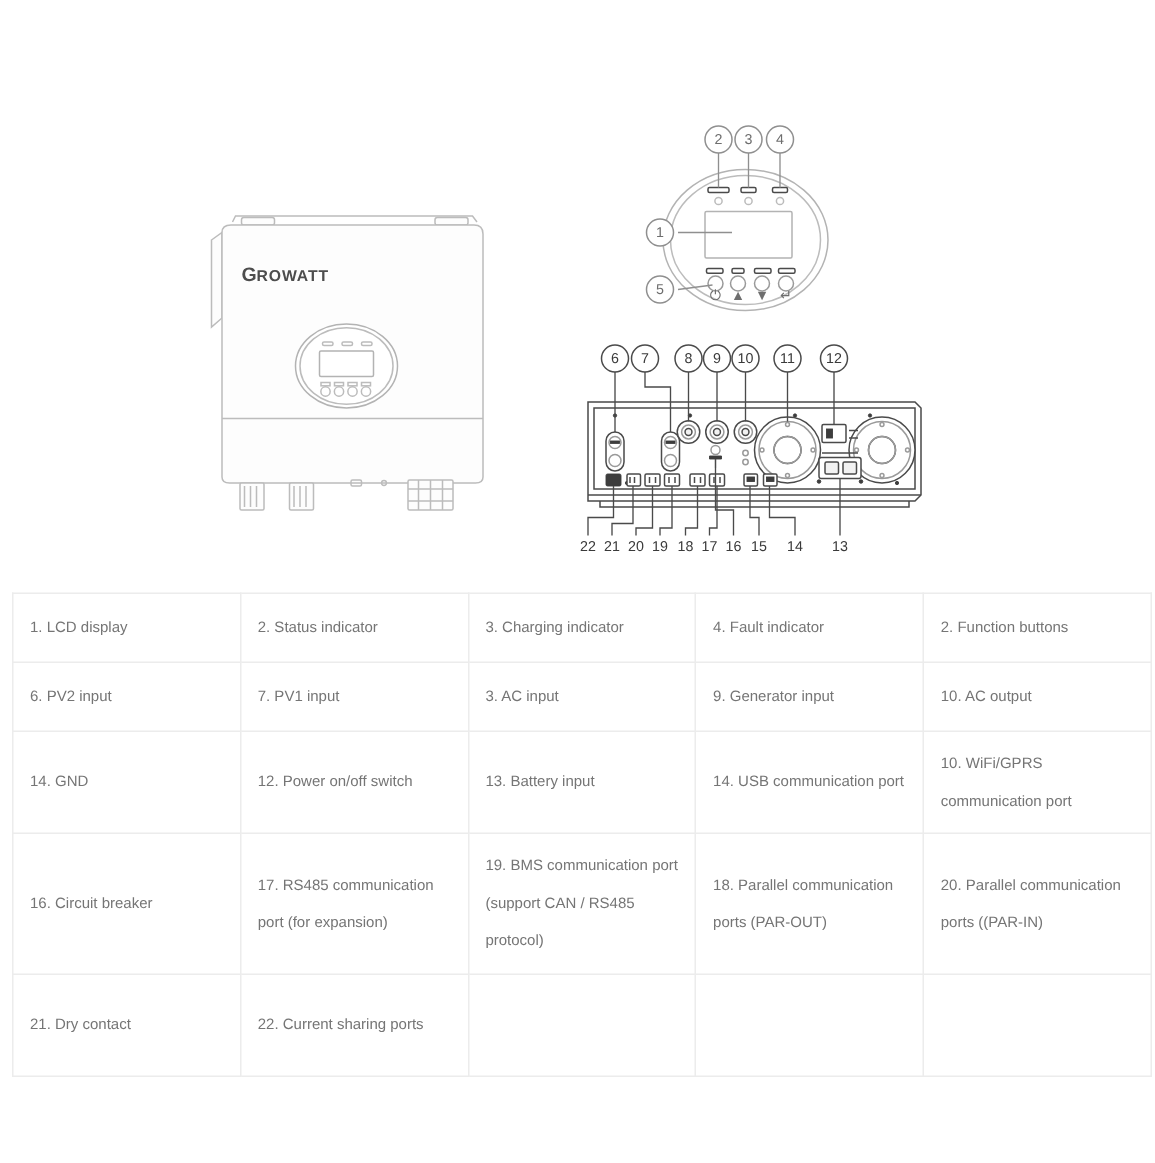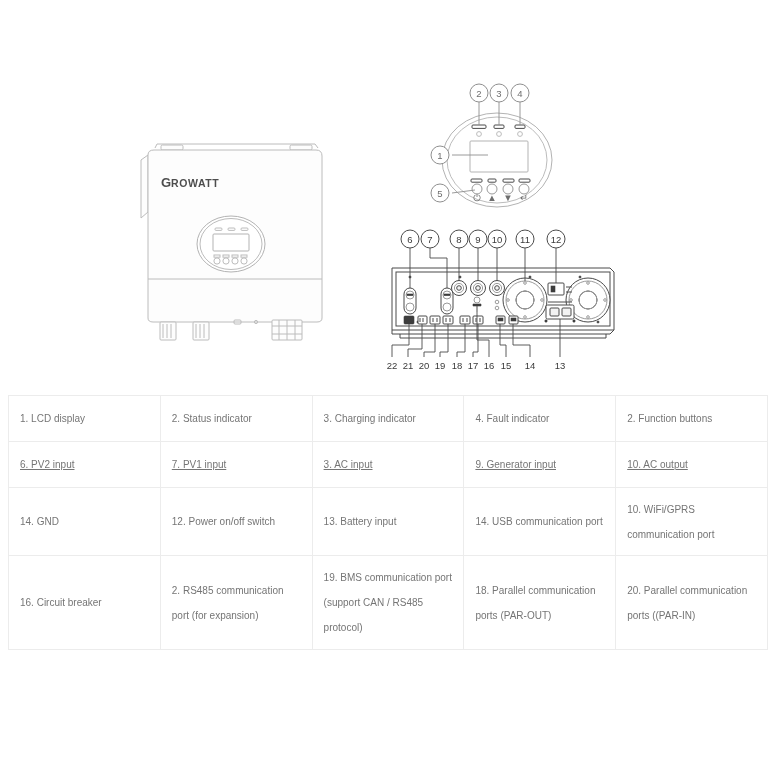--- a/index.html
+++ b/index.html
@@ -71,21 +71,21 @@
     font-size: 10px;
     line-height: 25px;
     font-family: "Liberation Sans", sans-serif;
     padding: 7px 9px 7px 11px;
     vertical-align: middle;
     text-align: left;
     word-wrap: break-word;
   }
   #legend-table td.empty { padding: 0; }
   #legend-table tr.r1 td { height: 31px; }
-  #legend-table tr.r2 td { height: 31px; text-decoration: underline; }
+  #legend-table tr.r2 td { height: 31px; }
   #legend-table tr.r3 td { height: 53px; }
   #legend-table tr.r4 td { height: 79px; }
   #legend-table tr.r5 td { height: 53px; }
 </style>
 </head>
 <body>
 
 <div id="diagram-area">
   <svg id="diagram-svg" width="770" height="390" viewBox="0 0 770 390" xmlns="http://www.w3.org/2000/svg">
 
@@ -399,19 +399,26 @@
     </tr>
     <tr class="r3">
       <td>14. GND</td>
       <td>12. Power on/off switch</td>
       <td>13. Battery input</td>
       <td>14. USB communication port</td>
       <td>10. WiFi/GPRS communication port</td>
     </tr>
     <tr class="r4">
       <td>16. Circuit breaker</td>
-      <td>2. RS485 communication port (for expansion)</td>
+      <td>17. RS485 communication port (for expansion)</td>
       <td>19. BMS communication port (support CAN / RS485 protocol)</td>
       <td>18. Parallel communication ports (PAR-OUT)</td>
       <td>20. Parallel communication ports ((PAR-IN)</td>
     </tr>
+    <tr class="r5">
+      <td>21. Dry contact</td>
+      <td>22. Current sharing ports</td>
+      <td class="empty"></td>
+      <td class="empty"></td>
+      <td class="empty"></td>
+    </tr>
   </tbody>
 </table>
 
 </body></html>

